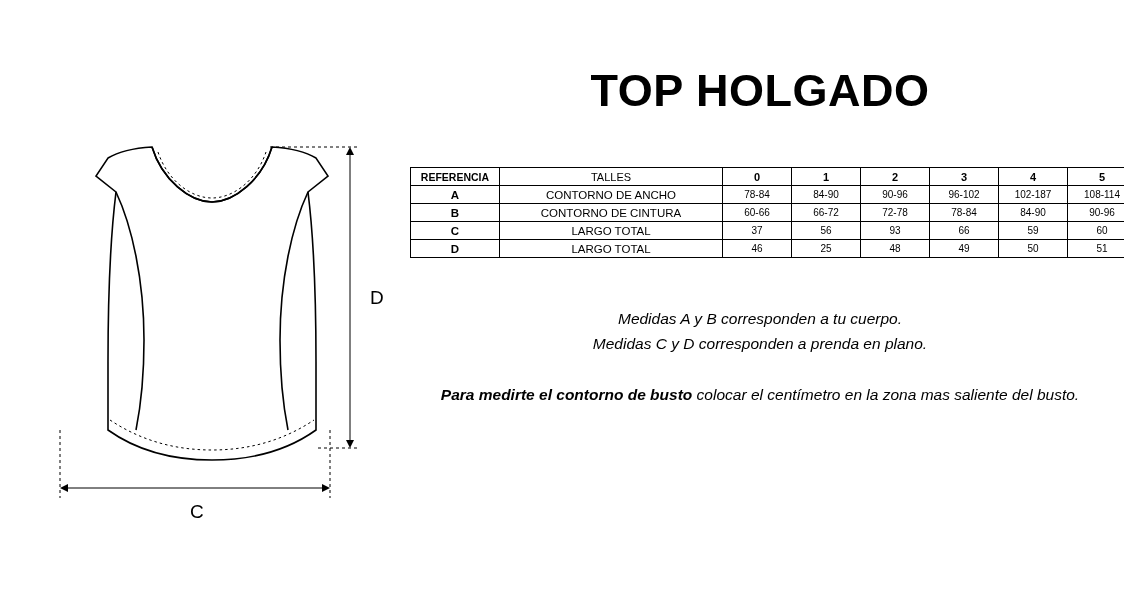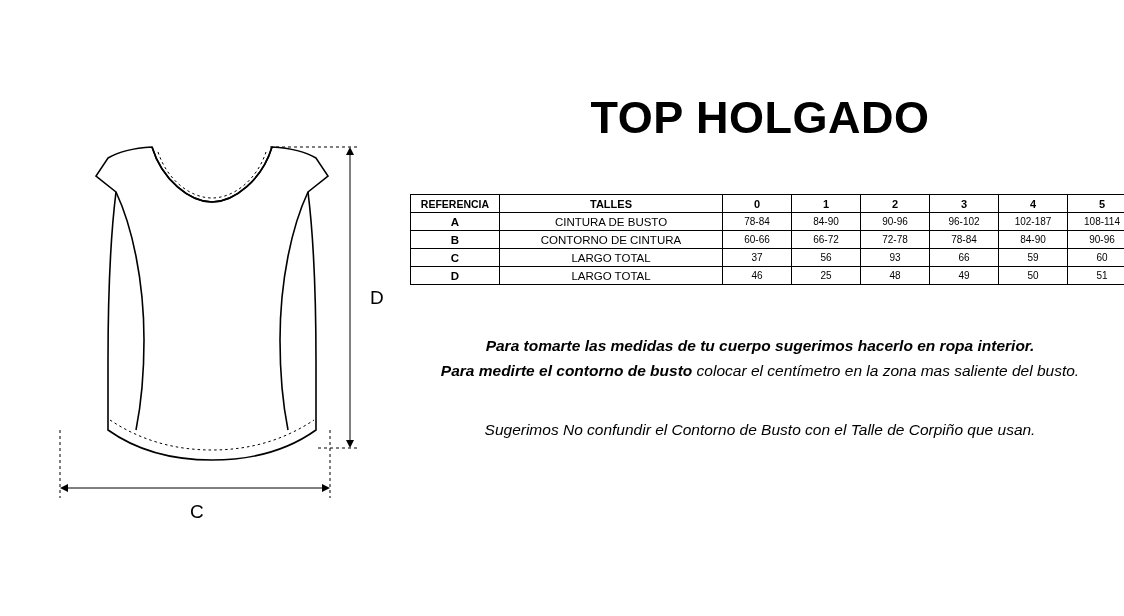--- a/index.html
+++ b/index.html
@@ -22,21 +22,21 @@
     left: 40px;
     top: 130px;
     width: 380px;
     height: 400px;
   }
 
   
   #right {
     position: absolute;
     left: 410px;
-    top: 92px;
+    top: 65px;
     width: 700px;
   }
 
   #page-title {
     text-align: center;
     font-size: 45px;
     font-weight: bold;
     letter-spacing: 0.5px;
     margin: 0 0 50px 0;
     font-family: "Liberation Sans", sans-serif;
@@ -52,21 +52,21 @@
   table.size-table td, table.size-table th {
     border: 1px solid #000000;
     font-size: 10px;
     text-align: center;
     height: 17px;
     padding: 0 2px;
     font-weight: normal;
     font-family: "Liberation Sans", sans-serif;
   }
   table.size-table th.col-ref { width: 84px; font-weight: bold; font-size: 10.5px; }
-  table.size-table th.col-talles { width: 218px; font-weight: bold; font-size: 11px; }
+  table.size-table th.col-talles { width: 218px; font-weight: normal; font-size: 11px; }
   table.size-table th.col-size { width: 64px; font-weight: bold; font-size: 11px; }
   table.size-table td.ref-cell { font-weight: bold; font-size: 11.5px; }
   table.size-table td.name-cell { font-size: 11.5px; }
 
   
   #notes {
     margin-top: 48px;
     text-align: center;
     font-style: italic;
     font-size: 15.5px;
@@ -148,21 +148,21 @@
         <th class="col-size">1</th>
         <th class="col-size">2</th>
         <th class="col-size">3</th>
         <th class="col-size">4</th>
         <th class="col-size">5</th>
       </tr>
     </thead>
     <tbody>
       <tr>
         <td class="ref-cell">A</td>
-        <td class="name-cell">CINTURA DE BUSTO</td>
+        <td class="name-cell">CONTORNO DE ANCHO</td>
         <td>78-84</td>
         <td>84-90</td>
         <td>90-96</td>
         <td>96-102</td>
         <td>102-187</td>
         <td>108-114</td>
       </tr>
       <tr>
         <td class="ref-cell">B</td>
         <td class="name-cell">CONTORNO DE CINTURA</td>
@@ -191,21 +191,21 @@
         <td>48</td>
         <td>49</td>
         <td>50</td>
         <td>51</td>
       </tr>
     </tbody>
   </table>
 
   <div id="notes">
     <div class="note-group">
-      <span class="note-line bold">Para tomarte las medidas de tu cuerpo sugerimos hacerlo en ropa interior.</span>
+      <span class="note-line">Medidas A y B corresponden a tu cuerpo.</span>
+      <span class="note-line">Medidas C y D corresponden a prenda en plano.</span>
+    </div>
+    <div class="note-group">
       <span class="note-line"><span class="bold">Para medirte el contorno de busto</span><span> colocar el centímetro en la zona mas saliente del busto.</span></span>
     </div>
-    <div id="note-final">
-      <span class="note-line">Sugerimos No confundir el Contorno de Busto con el Talle de Corpiño que usan.</span>
-    </div>
   </div>
 
 </div>
 
 </body></html>

